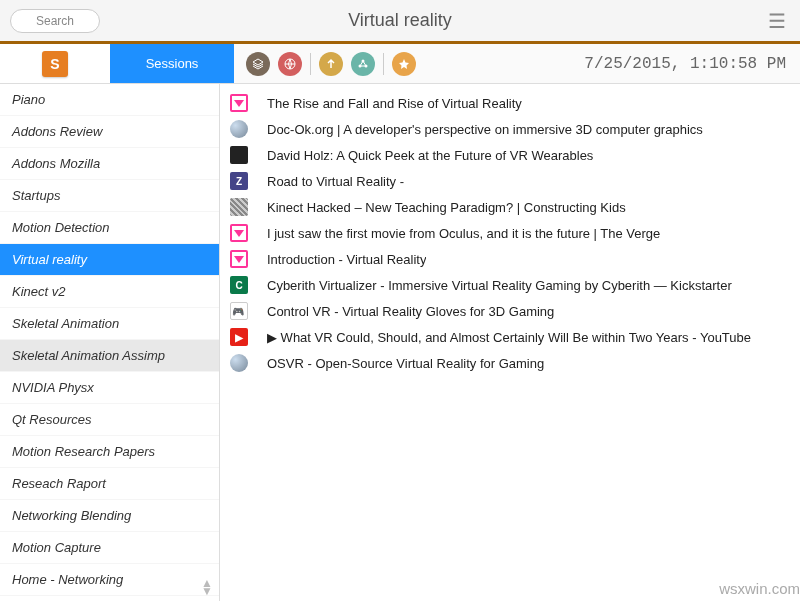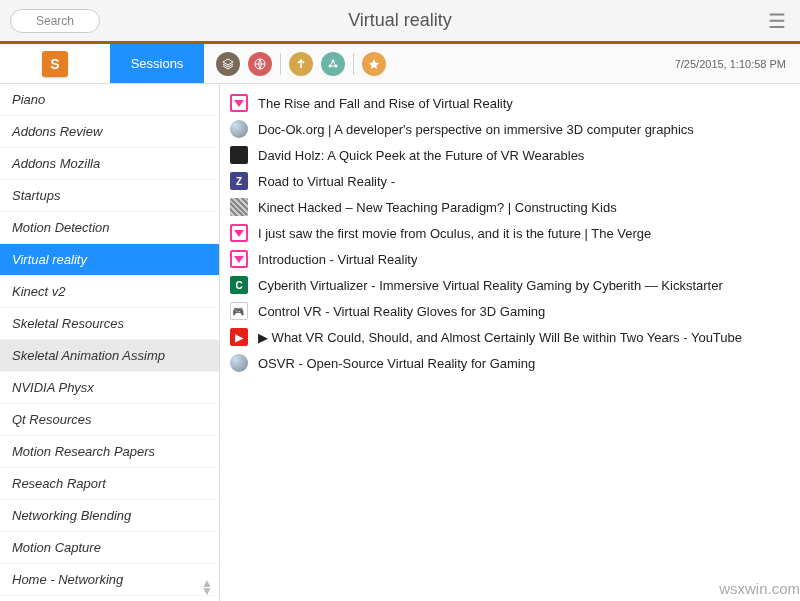--- a/index.html
+++ b/index.html
@@ -68,21 +68,21 @@
       border-radius: 3px;
       color: #fff;
       display: flex;
       align-items: center;
       justify-content: center;
       font-weight: bold;
       font-size: 14px;
       box-shadow: 0 1px 2px rgba(0,0,0,0.2);
     }
     .sessions-tab {
-      width: 94px;
+      width: 124px;
       background: #1e90ff;
       color: #fff;
       display: flex;
       align-items: center;
       justify-content: center;
       font-size: 13px;
       cursor: pointer;
     }
     .icon-row {
       display: flex;
@@ -104,23 +104,24 @@
     .ic-stack { background: #7a6a5a; }
     .ic-globe { background: #d35f5f; }
     .ic-up { background: #d4a84a; }
     .ic-nodes { background: #6ab5a8; }
     .ic-star { background: #e8a44a; }
     .divider { width: 1px; height: 22px; background: #ccc; }
     .timestamp {
       margin-left: auto;
       padding-right: 14px;
       color: #666;
-      font-size: 11px;
-      display: flex;
-      align-items: center;
+      font-size: 16px;
+      display: flex;
+      align-items: center;
+      font-family: Liberation Mono, monospace;
     }
     .content {
       display: flex;
       height: calc(601px - 44px - 40px);
     }
     .sidebar {
       width: 220px;
       background: #fff;
       border-right: 1px solid #ddd;
       overflow-y: auto;
@@ -142,21 +143,21 @@
     .main {
       flex: 1;
       background: #fff;
       overflow-y: auto;
       padding: 6px 0;
     }
     .row {
       display: flex;
       align-items: center;
       padding: 4px 10px;
-      gap: 10px;
+      gap: 19px;
       cursor: pointer;
     }
     .favicon {
       width: 18px;
       height: 18px;
       flex-shrink: 0;
       border-radius: 2px;
       display: flex;
       align-items: center;
       justify-content: center;
@@ -249,21 +250,21 @@
 
 <div class="content">
   <div class="sidebar" id="sidebar">
     <div class="sb-item">Piano</div>
       <div class="sb-item">Addons Review</div>
       <div class="sb-item">Addons Mozilla</div>
       <div class="sb-item">Startups</div>
       <div class="sb-item">Motion Detection</div>
       <div class="sb-item selected">Virtual reality</div>
       <div class="sb-item">Kinect v2</div>
-      <div class="sb-item">Skeletal Resources</div>
+      <div class="sb-item">Skeletal Animation</div>
       <div class="sb-item hover">Skeletal Animation Assimp</div>
       <div class="sb-item">NVIDIA Physx</div>
       <div class="sb-item">Qt Resources</div>
       <div class="sb-item">Motion Research Papers</div>
       <div class="sb-item">Reseach Raport</div>
       <div class="sb-item">Networking Blending</div>
       <div class="sb-item">Motion Capture</div>
       <div class="sb-item">Home - Networking</div>
       <div class="sort-handle">▲<br>▼</div>
   </div>

